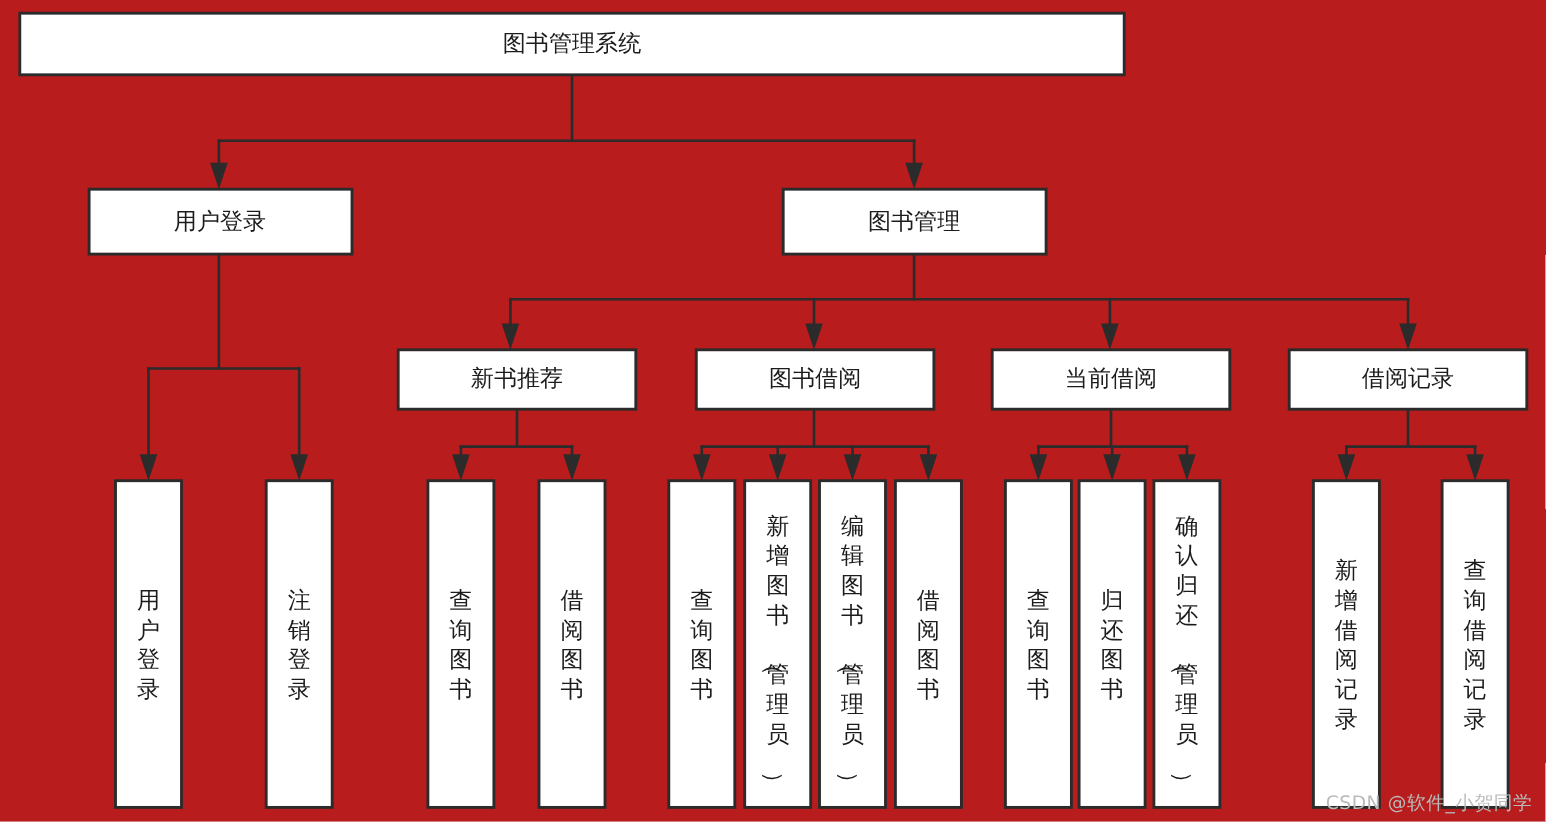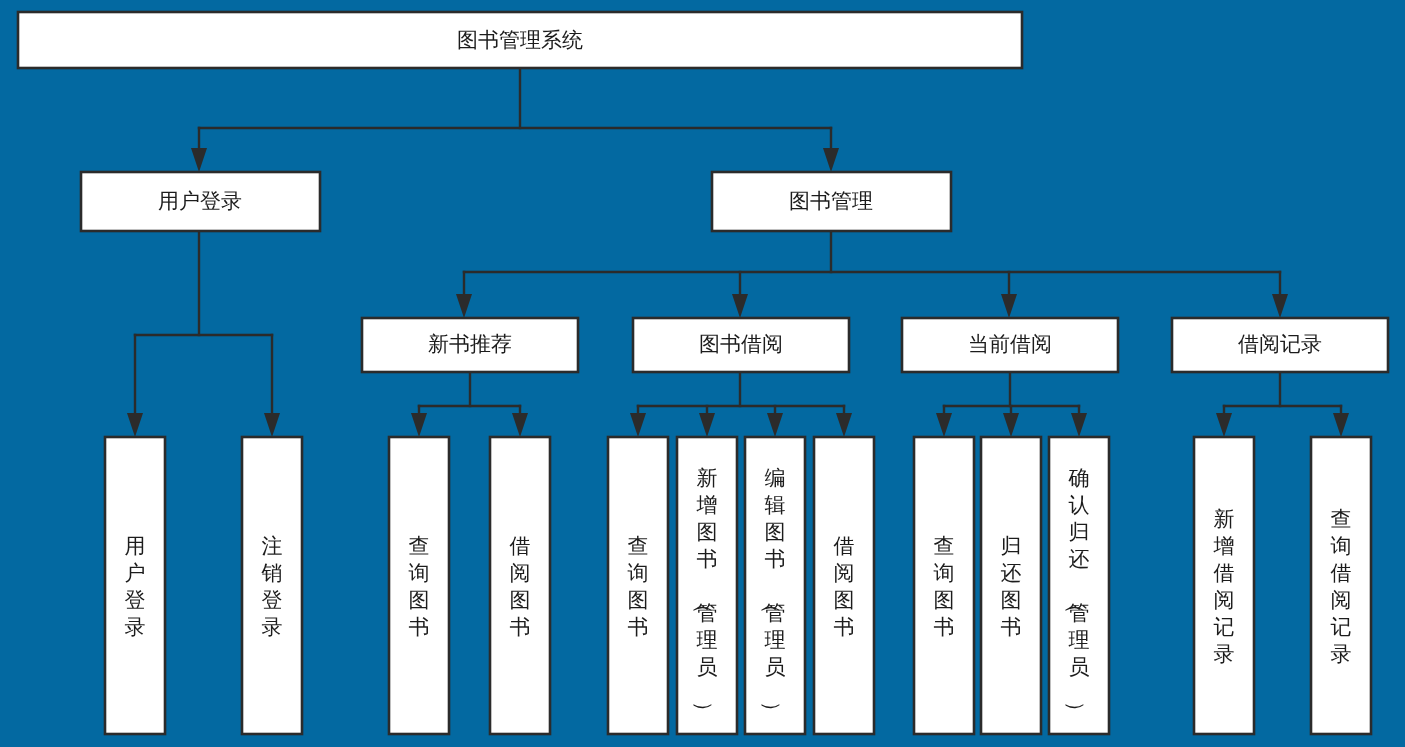--- a/index.html
+++ b/index.html
@@ -8,21 +8,21 @@
     padding: 0;
     background: #ffffff;
   }
   body {
     font-family: "DejaVu Sans", "Liberation Sans", sans-serif;
   }
   #diagram-root {
     position: relative;
     width: 1405px;
     height: 747px;
-    background: #0369a1;
+    background: #b91c1c;
     overflow: hidden;
   }
   svg#flow-svg {
     position: absolute;
     left: 0;
     top: 0;
     width: 1405px;
     height: 747px;
     display: block;
   }
@@ -221,13 +221,14 @@
       <rect class="node-rect" x="1194" y="437" width="60" height="297"></rect>
       <text class="node-label-v" x="1224" y="585"><tspan x="1224" y="525.6">新</tspan><tspan x="1224" y="552.6">增</tspan><tspan x="1224" y="579.6">借</tspan><tspan x="1224" y="606.6">阅</tspan><tspan x="1224" y="633.6">记</tspan><tspan x="1224" y="660.6">录</tspan></text>
     </g>
     <g>
       <rect class="node-rect" x="1311" y="437" width="60" height="297"></rect>
       <text class="node-label-v" x="1341" y="585"><tspan x="1341" y="525.6">查</tspan><tspan x="1341" y="552.6">询</tspan><tspan x="1341" y="579.6">借</tspan><tspan x="1341" y="606.6">阅</tspan><tspan x="1341" y="633.6">记</tspan><tspan x="1341" y="660.6">录</tspan></text>
     </g>
 
   </svg>
 
+  <div class="watermark-text">CSDN @软件_小贺同学</div>
 </div>
 
 </body></html>

